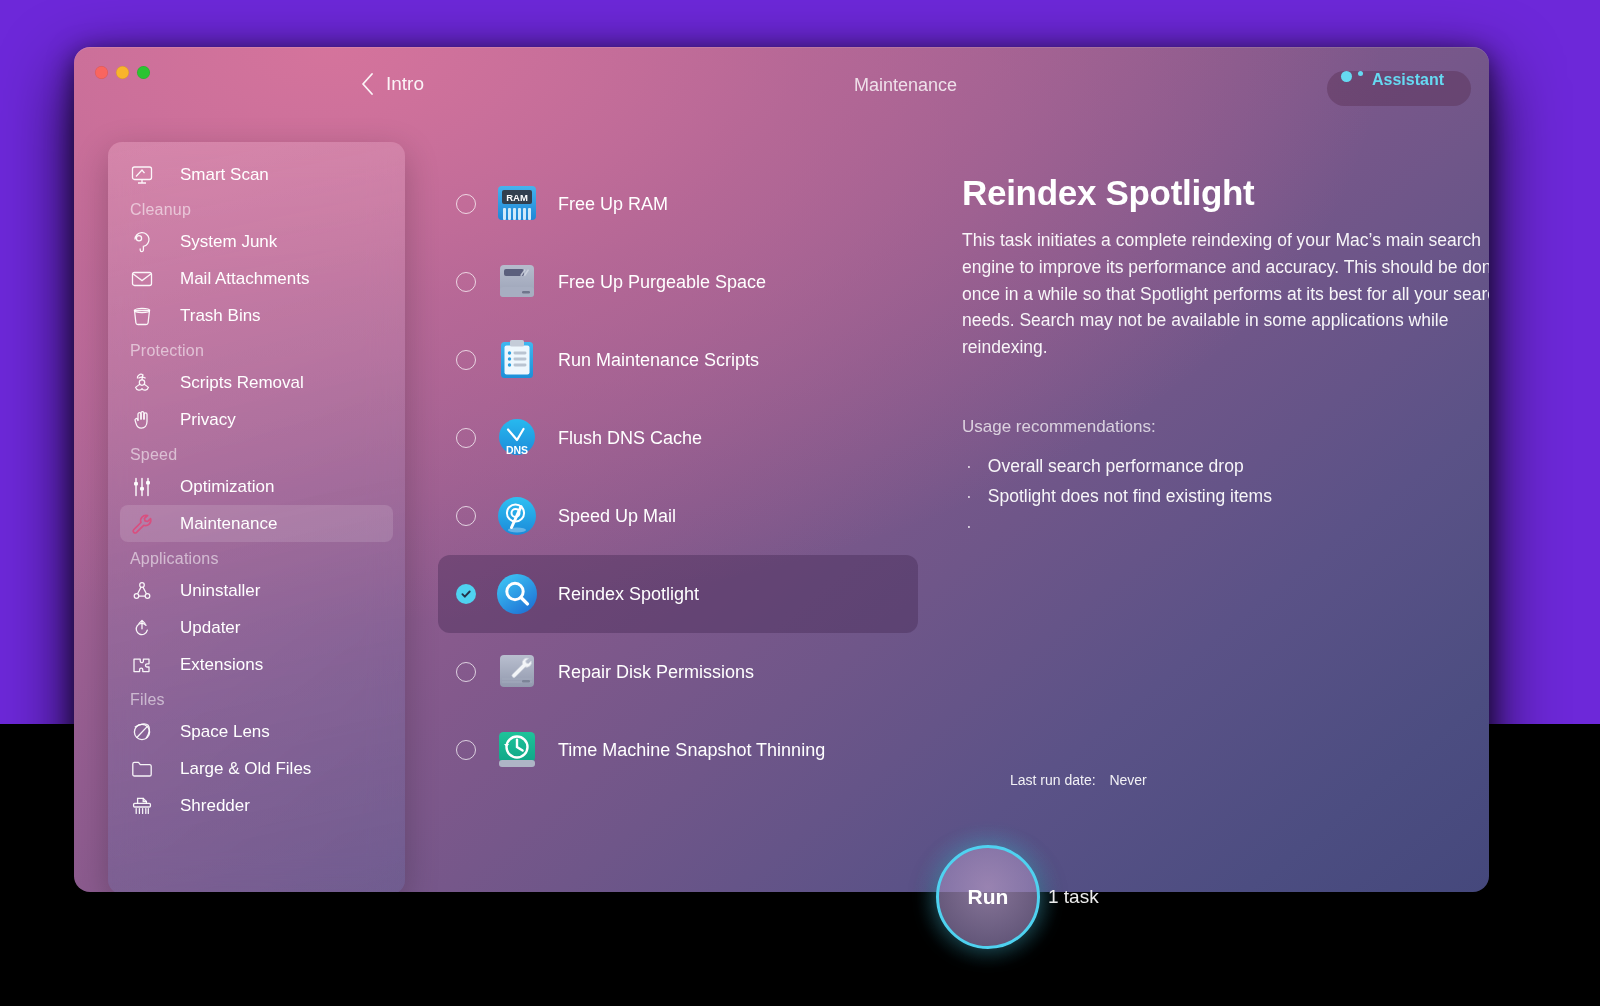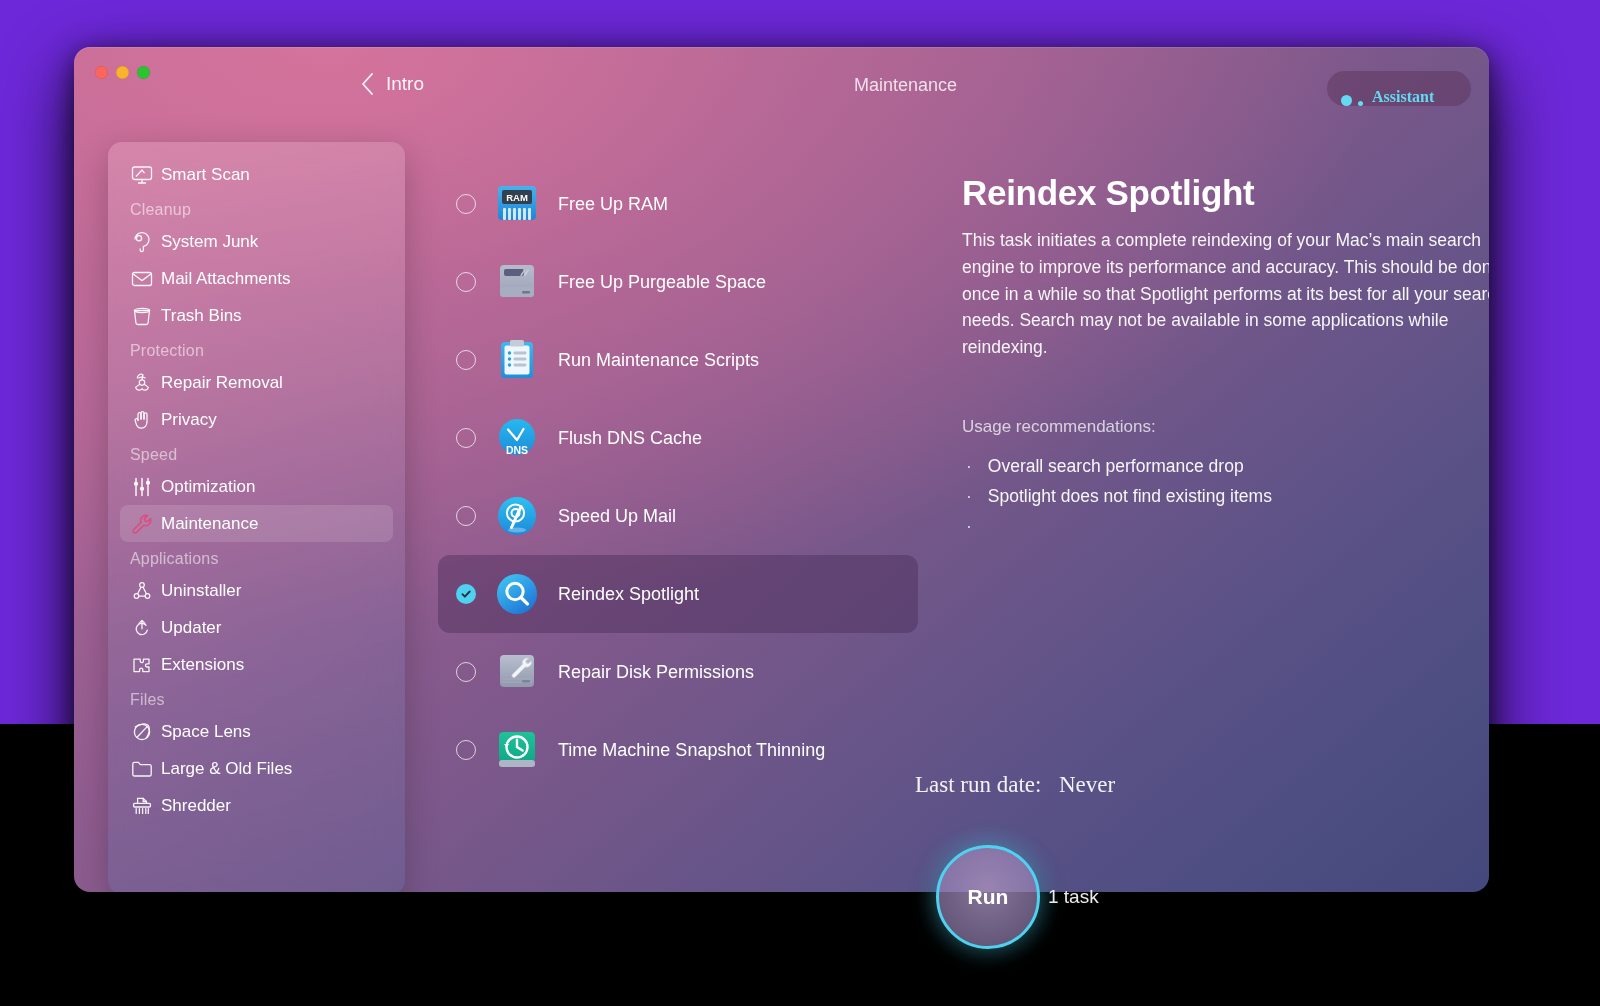--- a/index.html
+++ b/index.html
@@ -45,45 +45,45 @@
   }
   .chev { width: 13px; height: 22px; position: relative; }
   .chev svg { display: block; }
   .crumb-title {
     position: absolute; left: 780px; top: 28px;
     font-size: 18px; color: rgba(255,255,255,.80);
   }
   .assistant {
     position: absolute; right: 18px; top: 24px;
     height: 35px; min-width: 144px; padding: 0 18px 0 14px;
-    display: flex; align-items: flex-end; gap: 9px;
+    display: flex; align-items: flex-start; gap: 9px;
     background: rgba(88,48,84,0.44);
     border-radius: 18px;
-    color: #66d9f2; font-size: 16px; font-weight: bold; font-family: Liberation Serif, serif;
+    color: #66d9f2; font-size: 16px; font-weight: bold;
   }
   .assistant .dot-lg { width: 11px; height: 11px; border-radius: 50%; background: #66d9f2; }
   .assistant .dot-sm { width: 5px;  height: 5px;  border-radius: 50%; background: #66d9f2; margin-left:-3px;}
 
   
   #sidebar {
     position: absolute; left: 34px; top: 95px;
     width: 297px; height: 752px;
     border-radius: 14px;
     background: linear-gradient(168deg, rgba(226,150,182,0.34) 0%, rgba(196,130,170,0.30) 22%, rgba(146,108,158,0.30) 48%, rgba(112,100,156,0.34) 72%, rgba(96,96,150,0.40) 100%),
                 linear-gradient(168deg, rgba(255,255,255,0.10), rgba(255,255,255,0.02));
     backdrop-filter: blur(16px);
     box-shadow: 0 10px 34px rgba(0,0,0,0.22);
     z-index: 30; padding-top: 14px; overflow: hidden;
   }
   .nav-group-title {
     color: rgba(255,255,255,.55);
     font-size: 16px; padding: 0 0 0 22px; margin: 8px 0 4px 0; letter-spacing: .2px;
   }
   .nav-item {
-    display: flex; align-items: center; gap: 7px;
+    display: flex; align-items: center; gap: 26px;
     height: 37px; margin: 0 12px; padding-left: 10px;
     border-radius: 8px; color: #fff; font-size: 17px; cursor: default;
   }
   .nav-item.active { background: rgba(255,255,255,0.13); }
   .nav-ico { width: 24px; height: 24px; display: flex; align-items: center; justify-content: center; flex: 0 0 24px;}
   .nav-ico svg { display: block; }
   .nav-label { white-space: nowrap; }
 
   
   #tasklist { position: absolute; left: 364px; top: 118px; width: 480px; z-index: 10; }
@@ -104,22 +104,22 @@
 
   
   #detail { position: absolute; left: 888px; top: 126px; width: 560px; z-index: 10; }
   #detail h1 { color: #fff; font-size: 35px; font-weight: bold; letter-spacing: -0.3px; margin-bottom: 14px; }
   #detail .desc { color: rgba(255,255,255,.94); font-size: 17.5px; line-height: 1.53; }
   #detail .rec-title { color: rgba(255,255,255,.72); font-size: 17px; margin-top: 56px; margin-bottom: 14px; }
   #detail ul { list-style: none; }
   #detail li { color: rgba(255,255,255,.95); font-size: 17.5px; line-height: 1.72; display: flex; gap: 16px; padding-left: 4px;}
   #detail li .bul { color: rgba(255,255,255,.75); }
   .lastrun {
-    position: absolute; left: 841px; top: 725px; z-index: 10;
-    color: rgba(255,255,255,.92); font-size: 23px; font-family: Liberation Serif, serif;
+    position: absolute; left: 936px; top: 725px; z-index: 10;
+    color: rgba(255,255,255,.92); font-size: 14px;
   }
 
   
   #runwrap { position: absolute; left: 862px; top: 798px; z-index: 35; }
   .run-btn {
     position: relative; width: 104px; height: 104px; border-radius: 50%;
     background: radial-gradient(circle at 50% 40%, rgba(175,140,185,0.75), rgba(140,120,175,0.62));
     border: 3px solid #4fd2f0;
     display: flex; align-items: center; justify-content: center;
     color: #fff; font-size: 21px; font-weight: bold;
@@ -407,21 +407,21 @@
           <div class="nav-item">
             <span class="nav-ico">
               <svg width="24" height="24" viewBox="0 0 24 24" fill="none" stroke="rgba(255,255,255,0.93)" stroke-width="1.25">
                 <circle cx="12" cy="11.6" r="2.7"></circle>
                 <path d="M12 8.9c0-3 1-5 1-5s-2-1.4-4 0-1.6 3.6-1.6 3.6"></path>
                 <path d="M9.8 13.2C7.3 14.8 5.6 16.4 5.6 16.4s.6 2.3 3 2.7 3.7-1.6 3.7-1.6"></path>
                 <path d="M14.2 13.2c2.5 1.6 4.2 3.2 4.2 3.2s-.6 2.3-3 2.7-3.7-1.6-3.7-1.6"></path>
                 <path d="M12 6.1c1.9 0 3.6 1.1 3.6 1.1M12 6.1c-1.9 0-3.6 1.1-3.6 1.1"></path>
               </svg>
             </span>
-            <span class="nav-label">Repair Removal</span>
+            <span class="nav-label">Scripts Removal</span>
           </div>
           <div class="nav-item">
             <span class="nav-ico">
               <svg width="24" height="24" viewBox="0 0 24 24" fill="none" stroke="rgba(255,255,255,0.93)" stroke-width="1.3" stroke-linecap="round">
                 <path d="M8 12V6.2a1.5 1.5 0 0 1 3 0V11"></path>
                 <path d="M11 11V5.2a1.5 1.5 0 0 1 3 0V11"></path>
                 <path d="M14 11V6.4a1.5 1.5 0 0 1 3 0v7.2c0 4-2.3 6.6-5.6 6.6C8.4 20.2 6.7 18 6 15.4l-.9-3a1.4 1.4 0 0 1 2.5-1.2L8 12.5"></path>
               </svg>
             </span>
             <span class="nav-label">Privacy</span>

